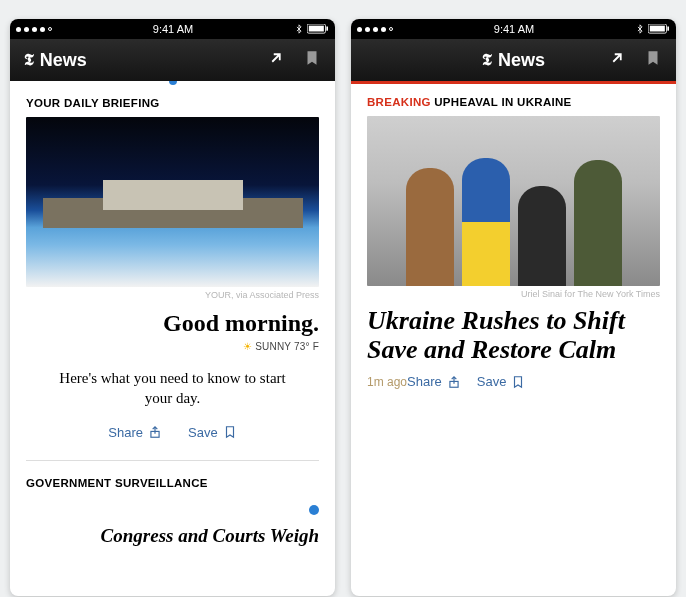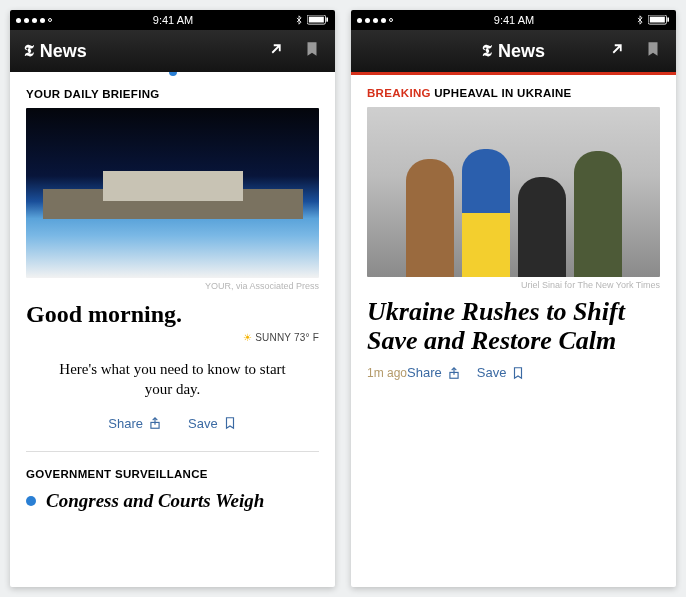--- a/index.html
+++ b/index.html
@@ -1,45 +1,45 @@
 <!DOCTYPE html>
 <html><head>
 <meta charset="utf-8">
 <style>
   * { margin: 0; padding: 0; box-sizing: border-box; }
   body { background: #eef0f1; font-family: -apple-system, Helvetica, Arial, sans-serif; display: flex; gap: 16px; padding: 10px; }
-  .phone { width: 330px; height: 577px; background: #fff; border-radius: 2px; overflow: hidden; box-shadow: 0 2px 6px rgba(0,0,0,0.2); display: flex; flex-direction: column; }
+  .phone { width: 330px; height: 577px; background: #fff; border-radius: 8px; overflow: hidden; box-shadow: 0 2px 6px rgba(0,0,0,0.2); display: flex; flex-direction: column; margin-top: 9px; }
   .statusbar { height: 20px; background: #000; color: #fff; display: flex; align-items: center; justify-content: space-between; padding: 0 6px; font-size: 11px; font-weight: 500; }
   .sb-left, .sb-right { display: flex; align-items: center; gap: 3px; }
   .dot { width:5px; height:5px; border-radius:50%; display:inline-block; }
   .dot.filled { background:#fff; }
   .dot.empty { border:1px solid #fff; width:4px; height:4px; }
   .navbar { height: 42px; background: linear-gradient(#2b2b2b,#141414); display: flex; align-items: center; justify-content: space-between; padding: 0 14px; color:#fff; }
   .brand { display:flex; align-items:center; gap:6px; font-weight:600; font-size:18px; }
   .logo { font-family: Georgia, serif; font-weight:bold; font-size:16px; }
   .nav-icons { display:flex; align-items:center; gap:18px; }
   .nav-icons svg { width:18px; height:18px; }
   .indicator { height:4px; display:flex; }
   .indicator .bar { flex:1; }
   .content { flex:1; overflow:hidden; padding: 10px 16px 0 16px; }
   .kicker { font-size:11.5px; font-weight:700; letter-spacing:0.3px; margin: 2px 0 8px; }
   .breaking { color:#d6301a; }
   .breaking-rest { color:#000; }
   .hero { width:100%; height:170px; background:#667; border-radius:1px; position:relative; overflow:hidden; }
   .credit { font-size:9px; color:#b6b6b6; text-align:right; margin-top:3px; }
-  .greeting { font-family: Georgia, serif; font-weight:700; font-size:24px; text-align:left; margin-top:10px; }
+  .greeting { font-family: Georgia, serif; font-weight:700; font-size:24px; text-align:right; margin-top:10px; }
   .weather { text-align:right; font-size:10px; color:#444; margin-top:4px; letter-spacing:0.2px; }
   .sun { color:#f5b300; margin-right:3px; }
   .intro { font-family: Georgia, serif; text-align:center; font-size:15px; margin:16px 18px 0; line-height:1.35; }
   .actions { display:flex; justify-content:center; gap:26px; color:#3b6aa3; font-size:13px; margin-top:16px; }
   .actions .act { display:flex; align-items:center; gap:5px; }
   .actions svg { width:14px; height:14px; }
   .divider { border-top:1px solid #ddd; margin:20px 0 0; }
   .section-label { font-size:11.5px; font-weight:700; letter-spacing:0.3px; margin:16px 0 10px; }
-  .story-row { display:flex; align-items:flex-start; gap:10px; }
+  .story-row { display:flex; align-items:flex-end; gap:10px;flex-direction:column; }
   .bullet-blue { width:10px; height:10px; background:#2a7fd4; border-radius:50%; margin-top:6px; flex-shrink:0; }
   .story-title { font-family: Georgia, serif; font-style:italic; font-weight:600; font-size:19px; line-height:1.2; }
   .headline { font-family: Georgia, serif; font-style:italic; font-weight:700; font-size:26px; line-height:1.1; margin-top:8px; }
   .bullets { list-style:none; margin-top:12px; }
   .bullets li { display:flex; gap:10px; font-size:14px; line-height:1.35; margin-bottom:10px; color:#222; }
   .bullets li::before { content:"•"; color:#bbb; font-size:16px; line-height:1; }
   .meta-row { display:flex; justify-content:flex-start; align-items:center; margin-top:10px; }
   .timeago { color:#b49a6a; font-size:12px; }
   .meta-actions { display:flex; gap:16px; color:#3b6aa3; font-size:13px; }
   .meta-actions .act { display:flex; align-items:center; gap:5px; }

